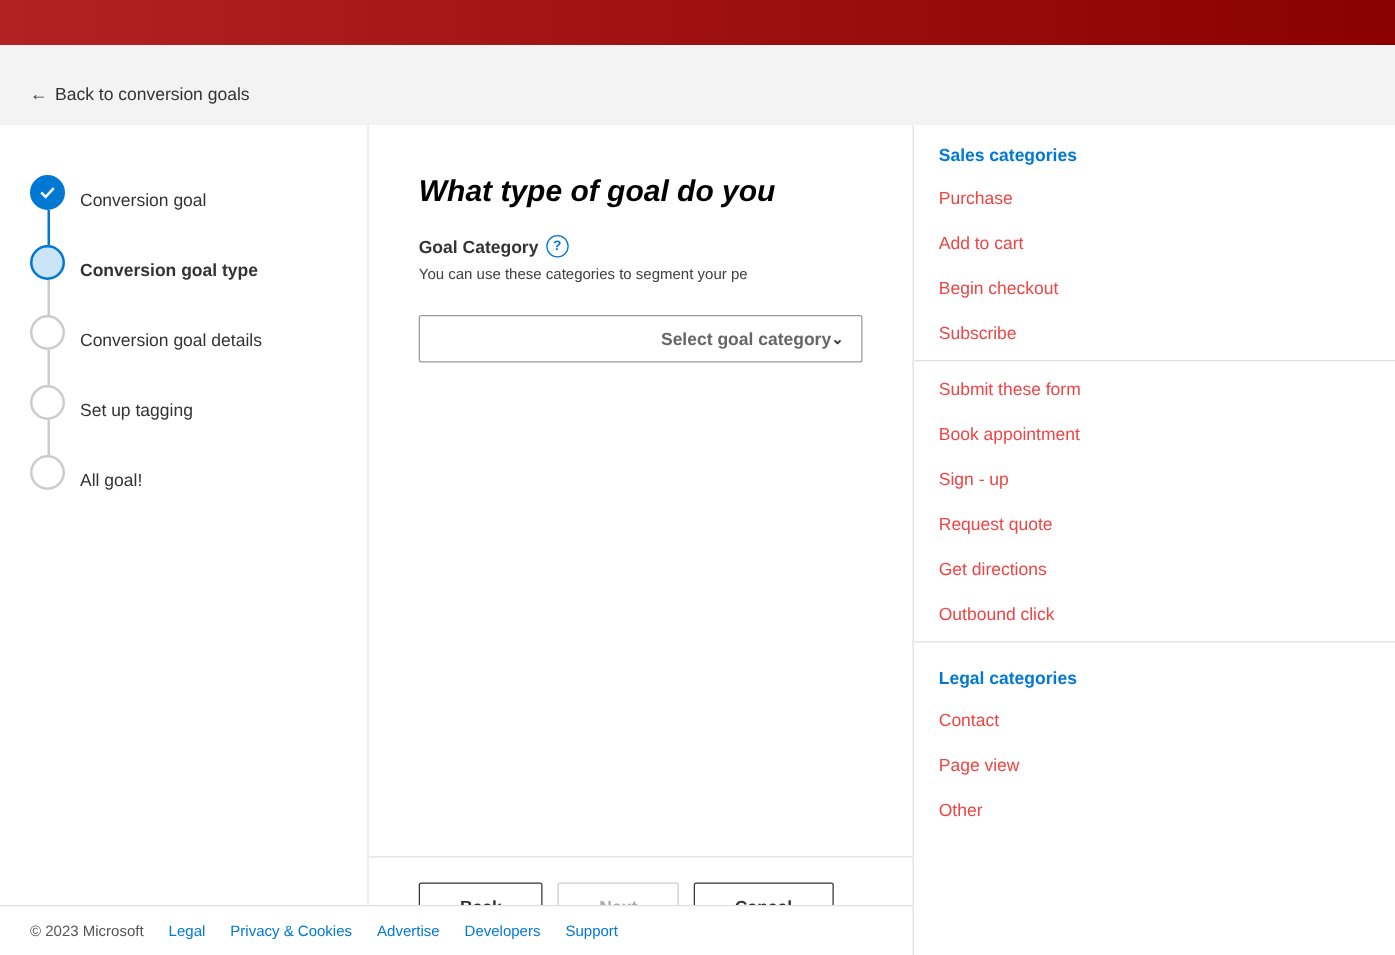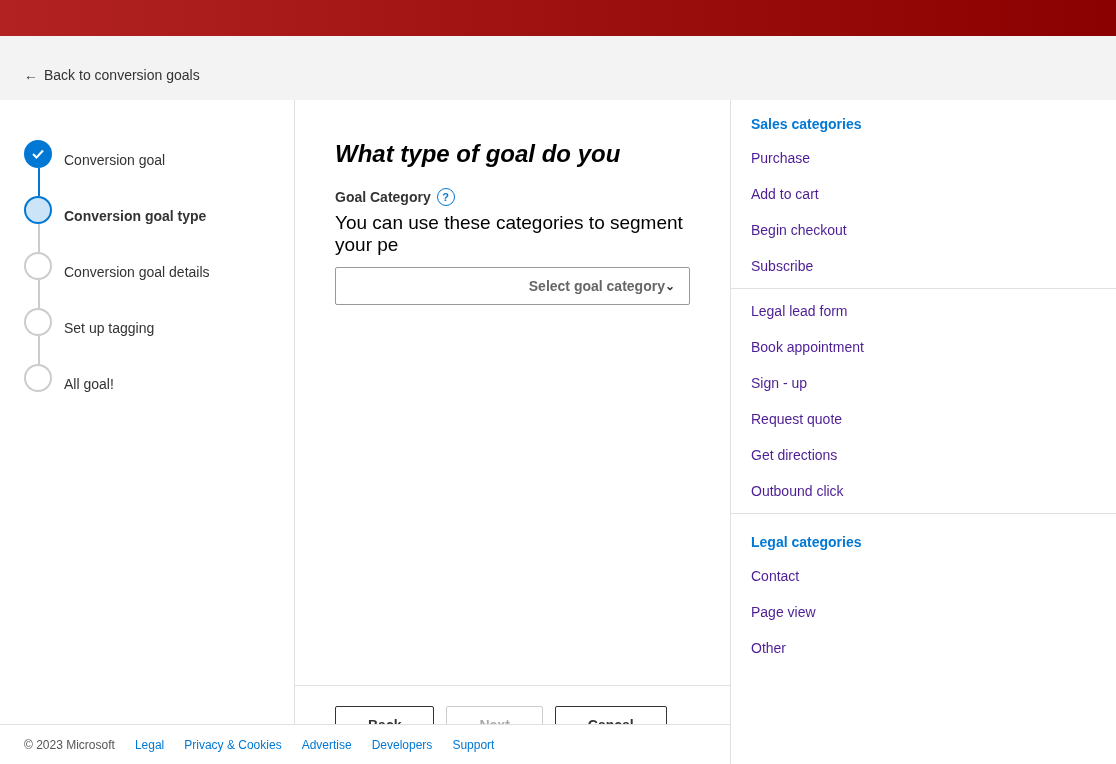--- a/index.html
+++ b/index.html
@@ -139,23 +139,23 @@
       border: 1.5px solid #0078d4;
       color: #0078d4;
       font-size: 11px;
       display: inline-flex;
       align-items: center;
       justify-content: center;
       font-weight: 700;
       cursor: pointer;
     }
     .goal-category-desc {
-      font-size: 19px;
-      color: #000000;
-      margin-bottom: 11px;
+      font-size: 12px;
+      color: #404040;
+      margin-bottom: 26px;
     }
     .dropdown-select {
       width: 100%;
       border: 1px solid #999;
       border-radius: 2px;
       padding: 10px 14px;
       font-size: 14px;
       color: #666;
       background: #fff;
       display: flex;
@@ -215,21 +215,21 @@
     }
     .dropdown-section-header {
       font-size: 14px;
       font-weight: 700;
       color: #0078d4;
       padding: 16px 20px 8px 20px;
     }
     .dropdown-item {
       padding: 10px 20px;
       font-size: 14px;
-      color: #4c1d95;
+      color: #ef4444;
       cursor: pointer;
     }
     .dropdown-divider {
       height: 1px;
       background: #e0e0e0;
       margin: 4px 0;
     }
 
     
     .footer {
@@ -333,21 +333,21 @@
 <div class="dropdown-panel">
 
   <div class="dropdown-section-header">Sales categories</div>
   <div class="dropdown-item">Purchase</div>
   <div class="dropdown-item">Add to cart</div>
   <div class="dropdown-item">Begin checkout</div>
   <div class="dropdown-item">Subscribe</div>
 
   <div class="dropdown-divider"></div>
 
-  <div class="dropdown-item">Legal lead form</div>
+  <div class="dropdown-item">Submit these form</div>
   <div class="dropdown-item">Book appointment</div>
   <div class="dropdown-item">Sign - up</div>
   <div class="dropdown-item">Request quote</div>
   <div class="dropdown-item">Get directions</div>
   <div class="dropdown-item">Outbound click</div>
 
   <div class="dropdown-divider"></div>
 
   <div class="dropdown-section-header">Legal categories</div>
   <div class="dropdown-item">Contact</div>

